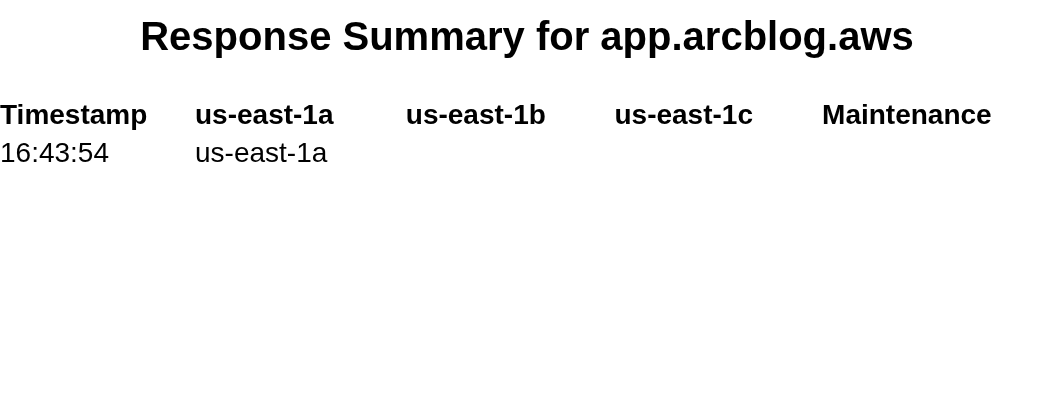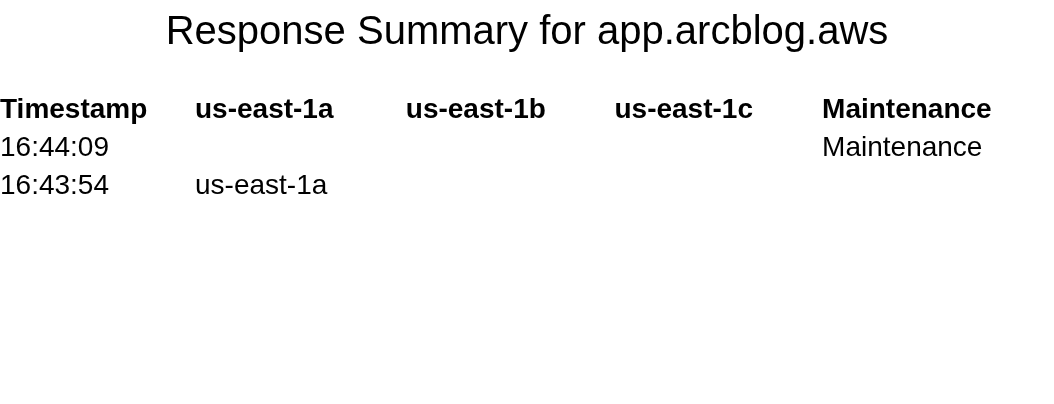--- a/index.html
+++ b/index.html
@@ -10,26 +10,26 @@
     overflow: hidden;
     font-family: "Liberation Sans", sans-serif;
     color: #000000;
   }
   .page {
     width: 1054px;
     height: 404px;
     position: relative;
   }
   h1.title {
-    margin-top: 6px;
+    margin-top: 12px;
     height: 48px;
     line-height: 48px;
     text-align: center;
     font-size: 40px;
-    font-weight: normal;
+    font-weight: bold;
     letter-spacing: 0;
     white-space: nowrap;
   }
   table.summary {
     margin-top: 36px;
     width: 100%;
     border-collapse: collapse;
     table-layout: fixed;
     font-size: 28px;
   }
@@ -69,27 +69,20 @@
       <tr id="header-row">
           <th>Timestamp</th>
           <th>us-east-1a</th>
           <th>us-east-1b</th>
           <th>us-east-1c</th>
           <th>Maintenance</th>
         </tr>
     </thead>
     <tbody id="table-body">
         <tr>
-          <td>16:44:09</td>
-          <td></td>
-          <td></td>
-          <td></td>
-          <td>Maintenance</td>
-        </tr>
-        <tr>
           <td>16:43:54</td>
           <td>us-east-1a</td>
           <td></td>
           <td></td>
           <td></td>
         </tr>
       </tbody>
   </table>
 </div>
 

